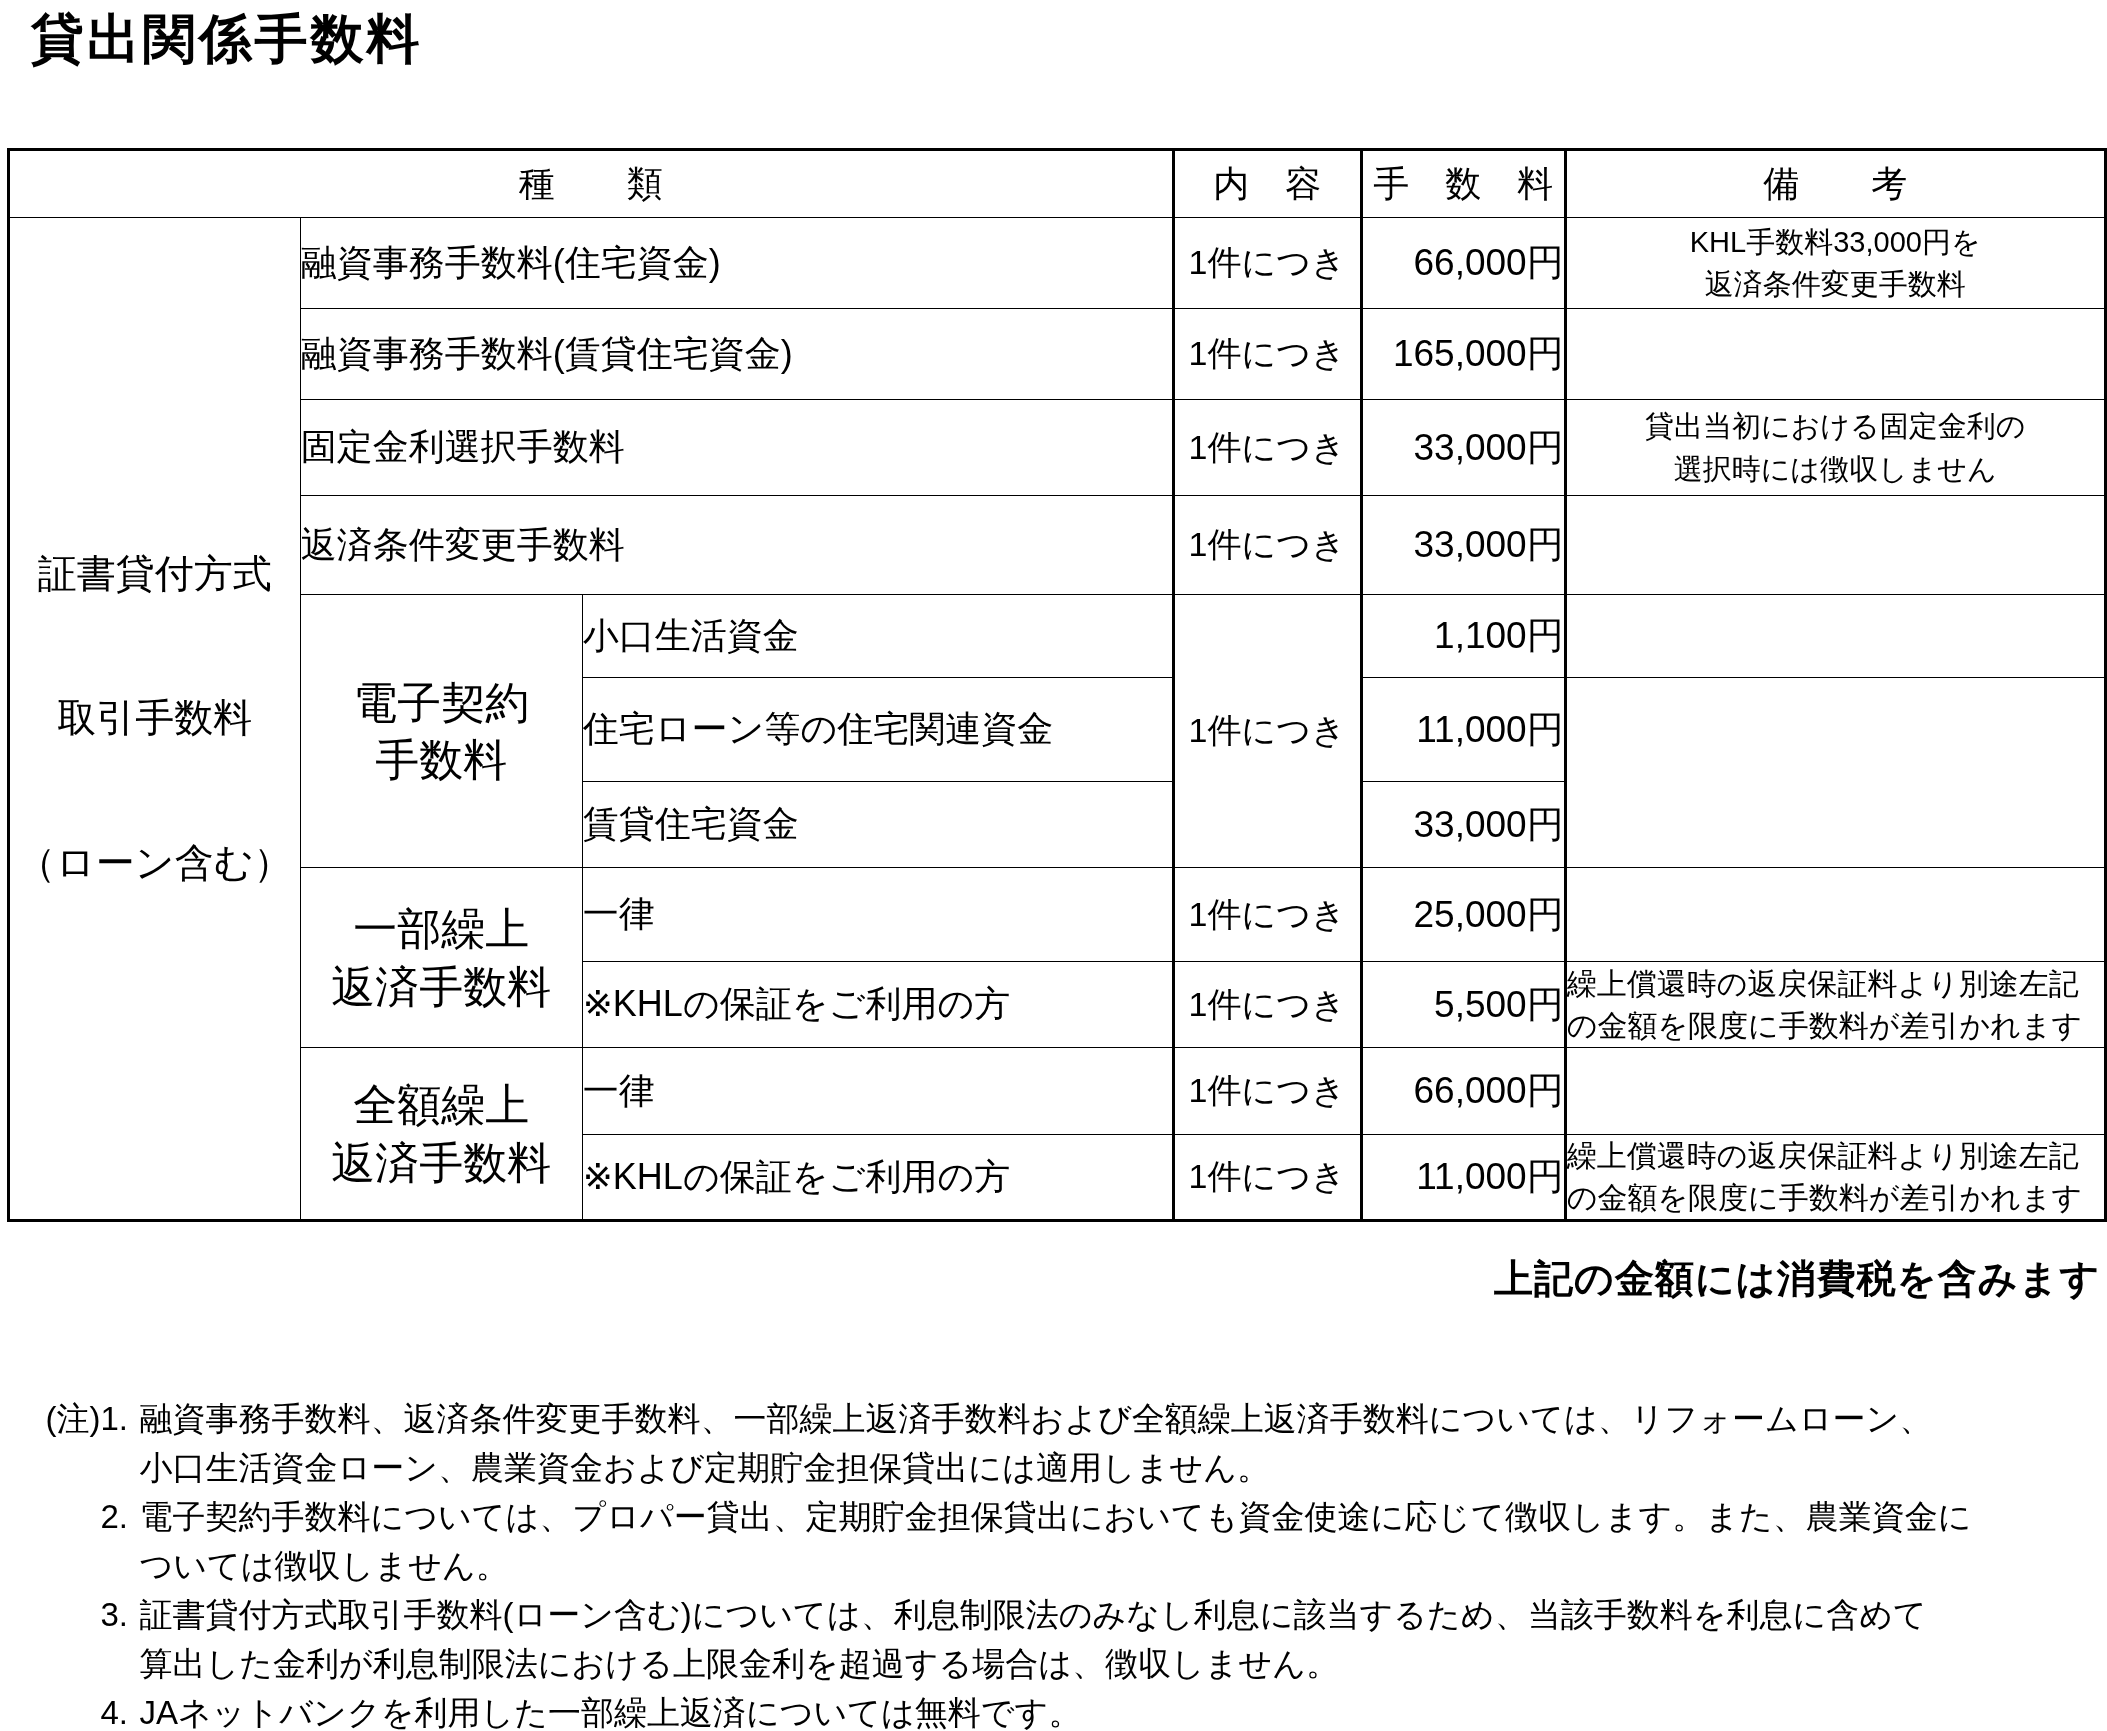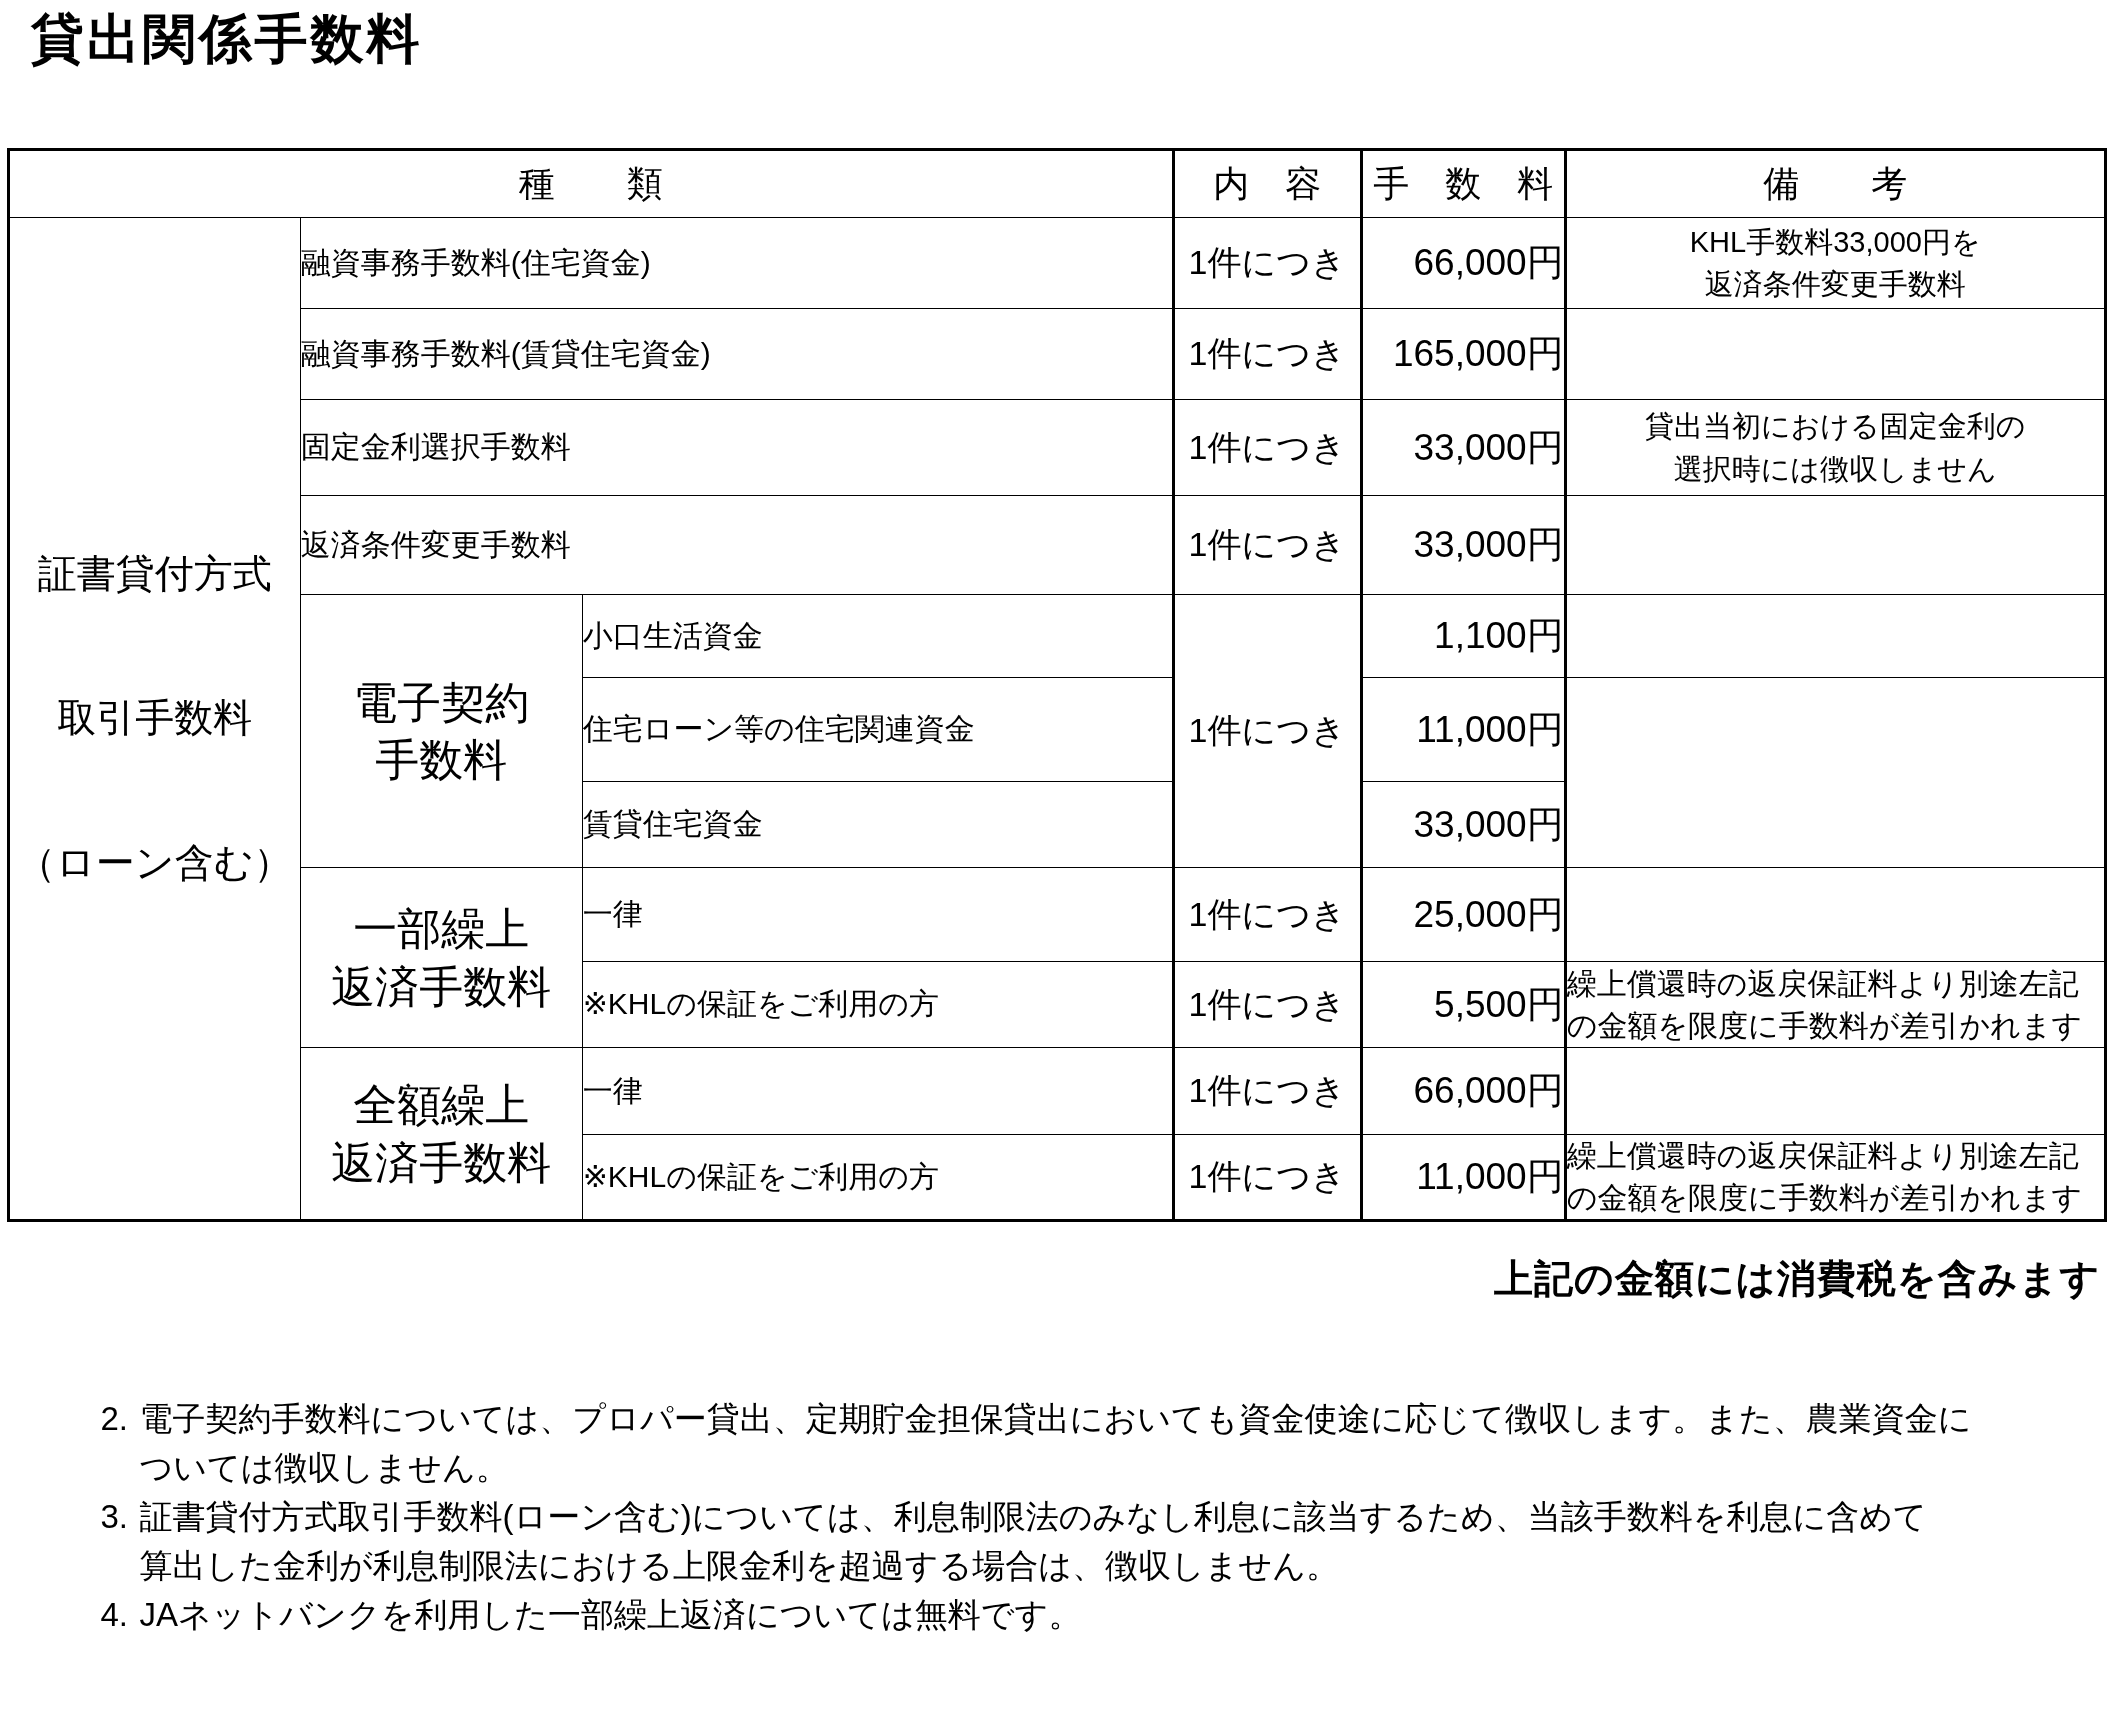--- a/index.html
+++ b/index.html
@@ -10,21 +10,21 @@
 
   table.fees{position:absolute;left:6.7px;top:148px;width:2096px;border-collapse:collapse;
              table-layout:fixed;border:3.8px solid #000;}
   table.fees th,table.fees td{border:1.9px solid #000;padding:0;overflow:hidden;}
 
   th.h{font-size:36px;font-weight:400;text-align:center;height:66px;border-bottom:4.8px solid #000;}
   .vthick{border-left:3.8px solid #000 !important;}
 
   td.c-main{text-align:center;font-size:39px;white-space:pre-line;line-height:1.85;vertical-align:middle;}
   td.c-group{text-align:center;font-size:44px;white-space:pre-line;line-height:1.3;vertical-align:middle;}
-  td.c-item{text-align:left;font-size:30px;padding-left:11.5px;vertical-align:middle;}
+  td.c-item{text-align:left;font-size:36px;padding-left:11.5px;vertical-align:middle;}
   td.c-naiyo{text-align:center;font-size:34px;vertical-align:middle;}
   td.c-fee{text-align:right;font-size:37px;padding-right:9.6px;vertical-align:middle;}
   td.c-biko-c{text-align:center;font-size:29px;white-space:pre-line;line-height:1.45;vertical-align:middle;}
   td.c-biko-l{text-align:left;font-size:30px;white-space:pre-line;line-height:1.4;padding:0 2.9px;vertical-align:middle;margin-top:38px;}
 
   .tax-note{position:absolute;right:7.6px;top:1252px;font-size:39px;font-weight:700;letter-spacing:1px;}
 
   .notes{position:absolute;left:21px;top:1394px;font-size:33px;line-height:49px;font-weight:400;}
   .note-row{display:flex;align-items:flex-start;}
   .note-marker{width:107px;min-width:107px;text-align:right;margin-right:11.5px;white-space:pre;}
@@ -142,20 +142,25 @@
       <td class="c-biko-l vthick">繰上償還時の返戻保証料より別途左記
 の金額を限度に手数料が差引かれます</td>
     </tr>
   </tbody>
     </table>
 
   <div class="tax-note">上記の金額には消費税を含みます</div>
 
   <div class="notes">
     <div class="note-row">
+      <div class="note-marker">(注)1.</div>
+      <div class="note-text">融資事務手数料、返済条件変更手数料、一部繰上返済手数料および全額繰上返済手数料については、リフォームローン、
+小口生活資金ローン、農業資金および定期貯金担保貸出には適用しません。</div>
+    </div>
+    <div class="note-row">
       <div class="note-marker">2.</div>
       <div class="note-text">電子契約手数料については、プロパー貸出、定期貯金担保貸出においても資金使途に応じて徴収します。また、農業資金に
 ついては徴収しません。</div>
     </div>
     <div class="note-row">
       <div class="note-marker">3.</div>
       <div class="note-text">証書貸付方式取引手数料(ローン含む)については、利息制限法のみなし利息に該当するため、当該手数料を利息に含めて
 算出した金利が利息制限法における上限金利を超過する場合は、徴収しません。</div>
     </div>
     <div class="note-row">

